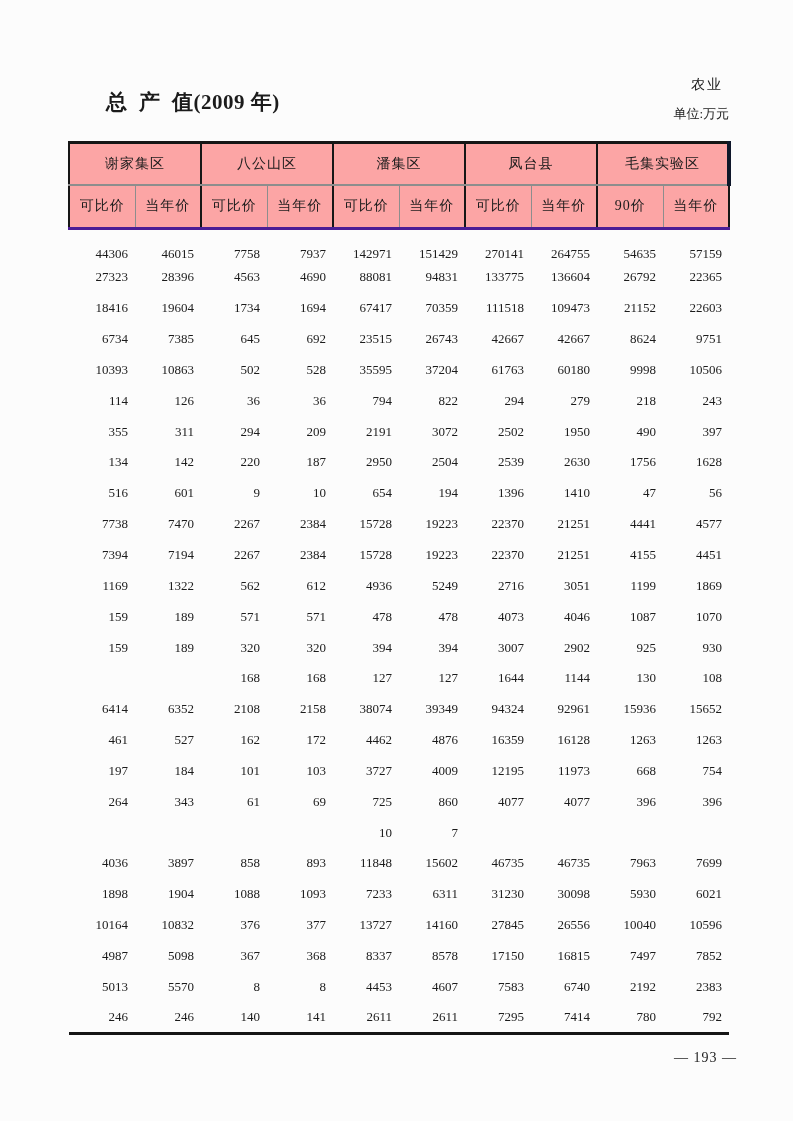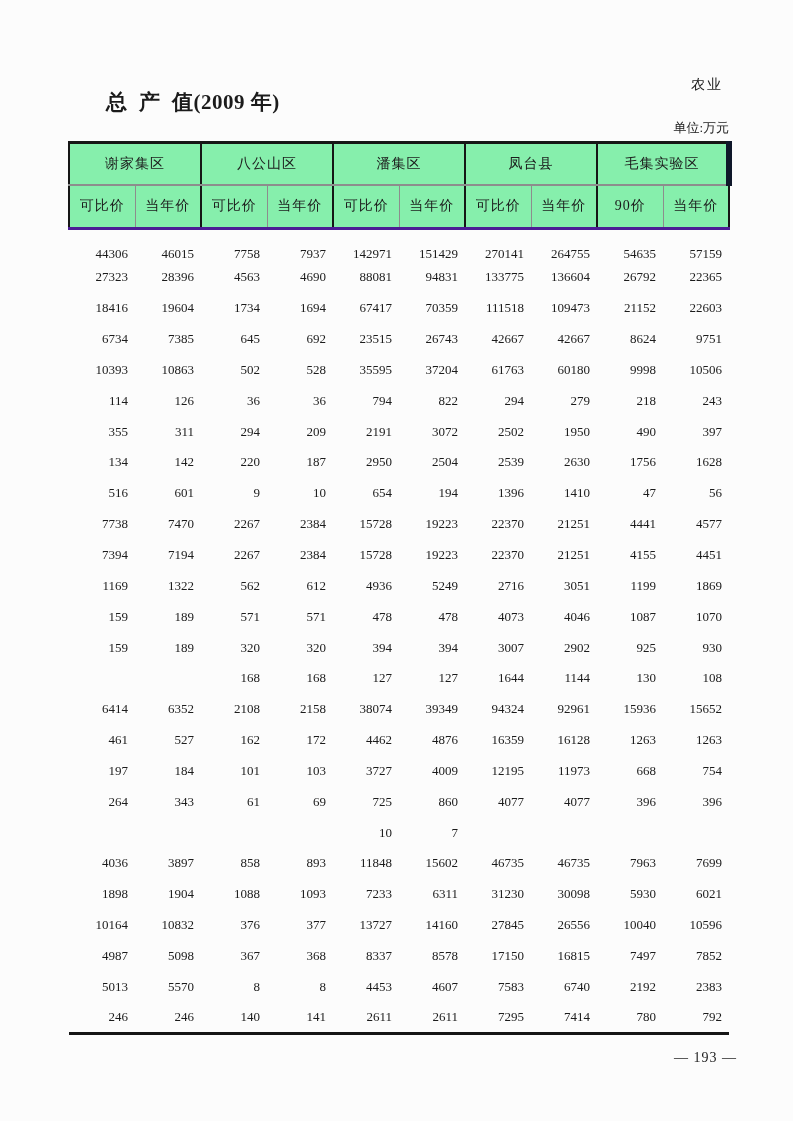--- a/index.html
+++ b/index.html
@@ -27,49 +27,49 @@
     top: 88px;
     left: 70px;
     font-size: 21px;
     font-weight: bold;
     white-space: pre;
     letter-spacing: 0.5px;
     margin-left: 36px;
   }
   .unit-label {
     position: absolute;
-    top: 119px;
+    top: 105px;
     right: 64px;
     font-size: 13px;
   }
   table.stat-table {
     position: absolute;
     top: 141px;
     left: 68px;
     width: 660px;
     border-collapse: collapse;
     table-layout: fixed;
   }
   table.stat-table col { width: 66px; }
   thead th {
-    background: #86efac;
+    background: #fca5a5;
     font-weight: normal;
     font-size: 14px;
     letter-spacing: 1px;
     text-align: center;
     vertical-align: middle;
   }
   tr.group-row th {
     height: 42px;
     border-top: 3px solid #161616;
     border-bottom: 2px solid #8d8d8d;
   }
   tr.group-row th.gb { border-left: 2px solid #161616; }
   tr.group-row th:first-child { border-left: 2px solid #161616; }
-  tr.group-row th:last-child { border-right: 6px solid #0f172a; }
+  tr.group-row th:last-child { border-right: 4px solid #0f172a; }
   tr.sub-row th {
     height: 44px;
     border-bottom: 3px solid #4c1d95;
   }
   tr.sub-row th.sb-group { border-left: 2px solid #161616; }
   tr.sub-row th.sb-inner { border-left: 1px solid #8d8d8d; }
   tr.sub-row th:last-child { border-right: 2px solid #161616; }
   tbody td {
     height: 30.85px;
     text-align: right;

